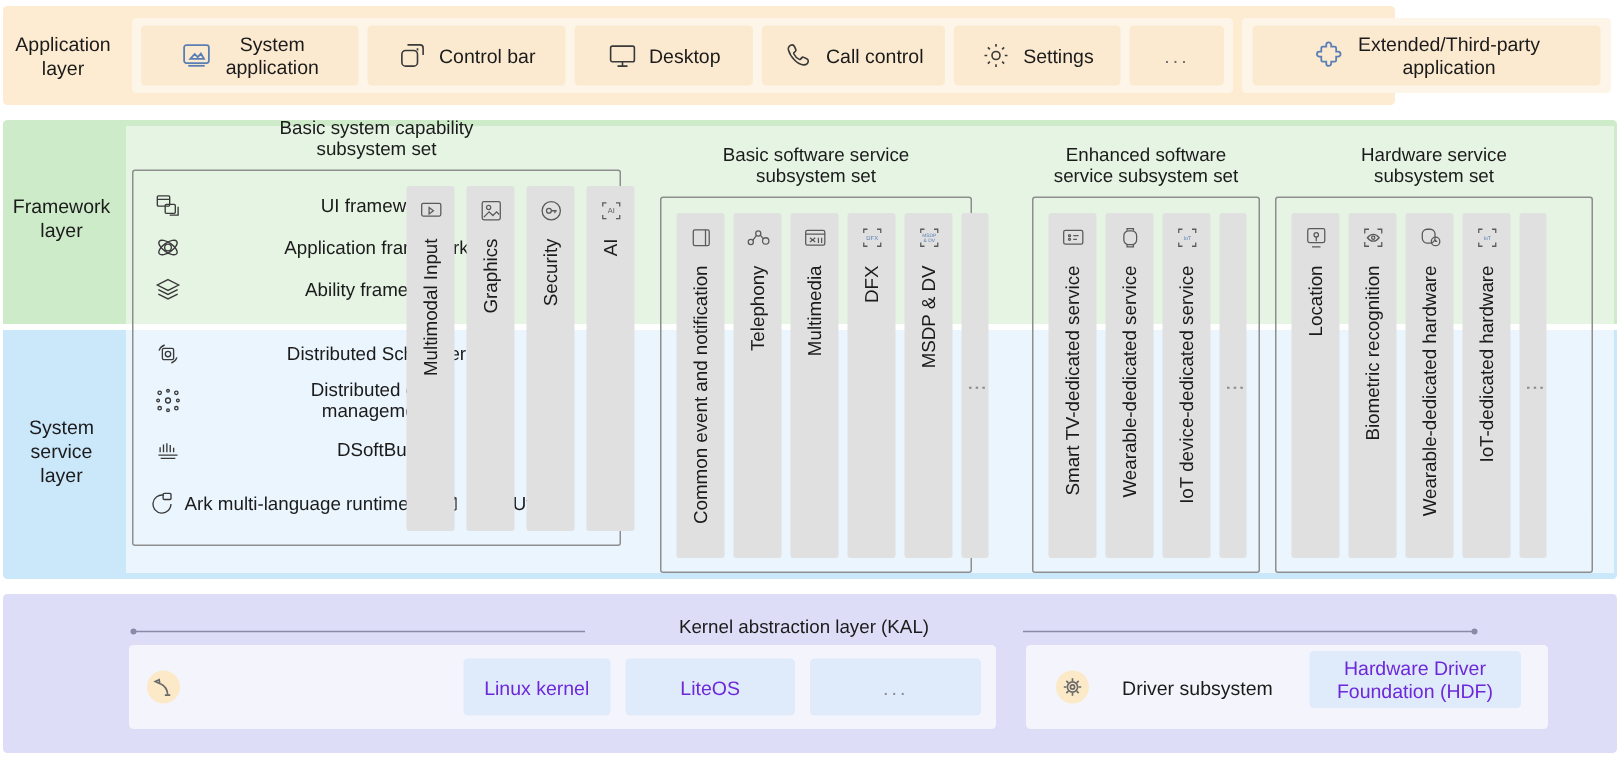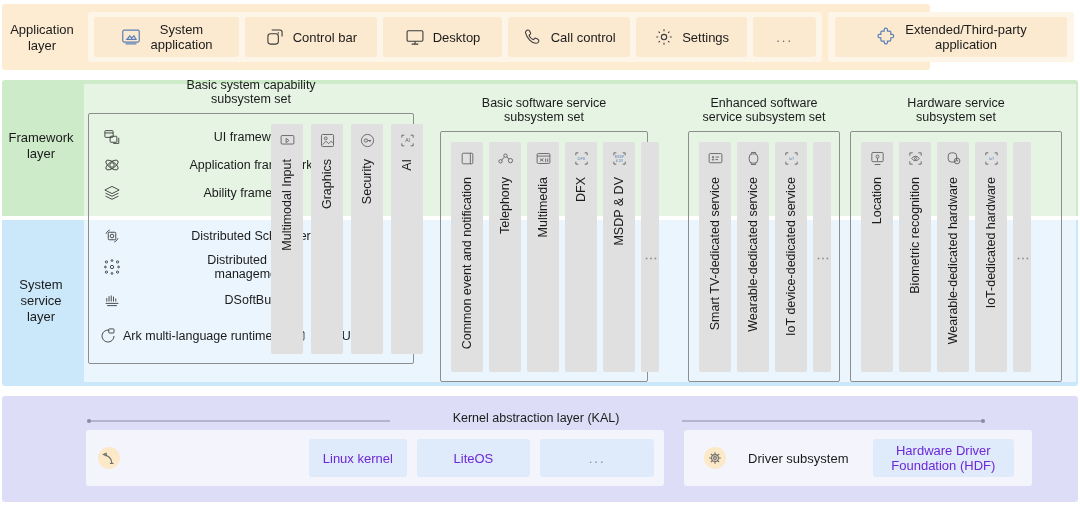--- a/index.html
+++ b/index.html
@@ -137,21 +137,21 @@
   }
 
   #kernel-strip-left {
     position: absolute; left: 86px; top: 430px; width: 578px; height: 56px;
     background: #f4f4fc; border-radius: 3px;
     display: flex; align-items: center; padding: 0 10px; gap: 10px;
   }
   #kernel-strip-right {
     position: absolute; left: 684px; top: 430px; width: 348px; height: 56px;
     background: #f4f4fc; border-radius: 3px;
-    display: flex; align-items: center; padding: 4px 18px; gap: 14px;
+    display: flex; padding: 4px 18px; gap: 14px;
   }
   .kernel-title {
     display: flex; align-items: center; gap: 10px; font-size: 13px; color: #1b1b1b;
   }
   .kernel-chip {
     height: 38px; border-radius: 3px; background: #dfeafb;
     display: flex; align-items: center; justify-content: center;
     font-size: 13px; color: #6d28d9; text-align: center; line-height: 15px;
   }
   #kchip-linux { width: 120px; }

